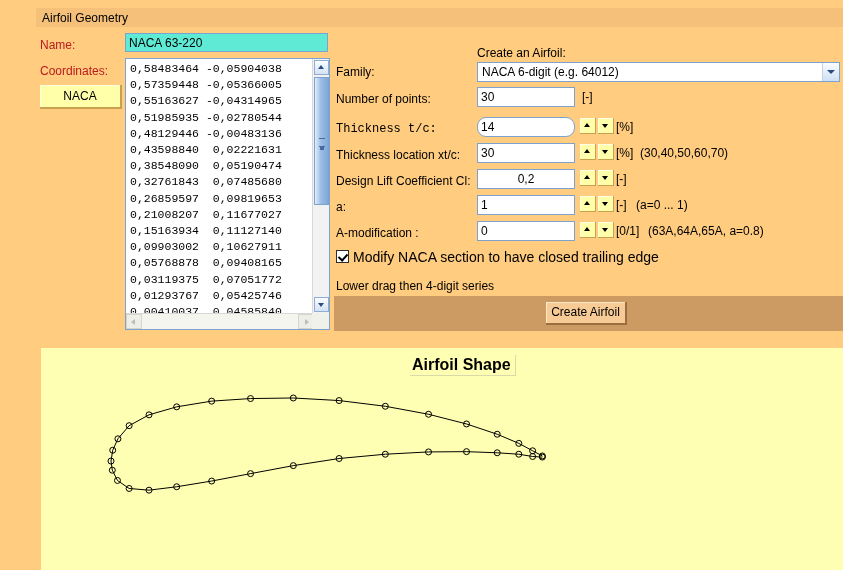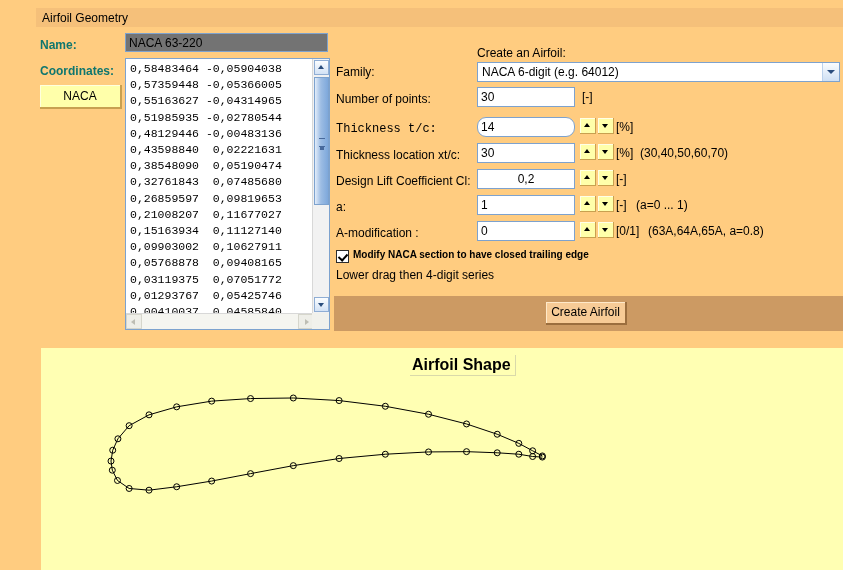--- a/index.html
+++ b/index.html
@@ -32,36 +32,35 @@
     top: 11px;
     font-size: 12px;
     color: #000;
     white-space: nowrap;
   }
 
   
   .field-label {
     position: absolute;
     font-size: 12px;
-    color: #0f766e;
-    white-space: nowrap;
-    font-weight: bold;
+    color: #b91c1c;
+    white-space: nowrap;
   }
   #label-name { left: 40px; top: 38px; }
   #label-coordinates { left: 40px; top: 64px; }
 
   #name-input {
     position: absolute;
     left: 125px;
     top: 33px;
     width: 203px;
     height: 19px;
     box-sizing: border-box;
     border: 1px solid #7da2ce;
-    background: #737373;
+    background: #5eead4;
     font-family: "Liberation Sans", sans-serif;
     font-size: 12px;
     padding: 1px 3px;
     color: #000;
     outline: none;
   }
 
   #clear-button {
     position: absolute;
     left: 40px;
@@ -344,29 +343,28 @@
     width: 4px;
     height: 7px;
     border: solid #000;
     border-width: 0 2px 2px 0;
     transform: rotate(42deg);
   }
   #closed-te-label {
     position: absolute;
     left: 353px;
     top: 249px;
-    font-size: 10px;
-    white-space: nowrap;
-    cursor: pointer;
-    font-weight: bold;
+    font-size: 14px;
+    white-space: nowrap;
+    cursor: pointer;
   }
   #lower-drag-note {
     position: absolute;
     left: 336px;
-    top: 268px;
+    top: 279px;
     font-size: 12px;
     white-space: nowrap;
   }
 
   
   #action-bar {
     position: absolute;
     left: 334px;
     top: 296px;
     width: 509px;

